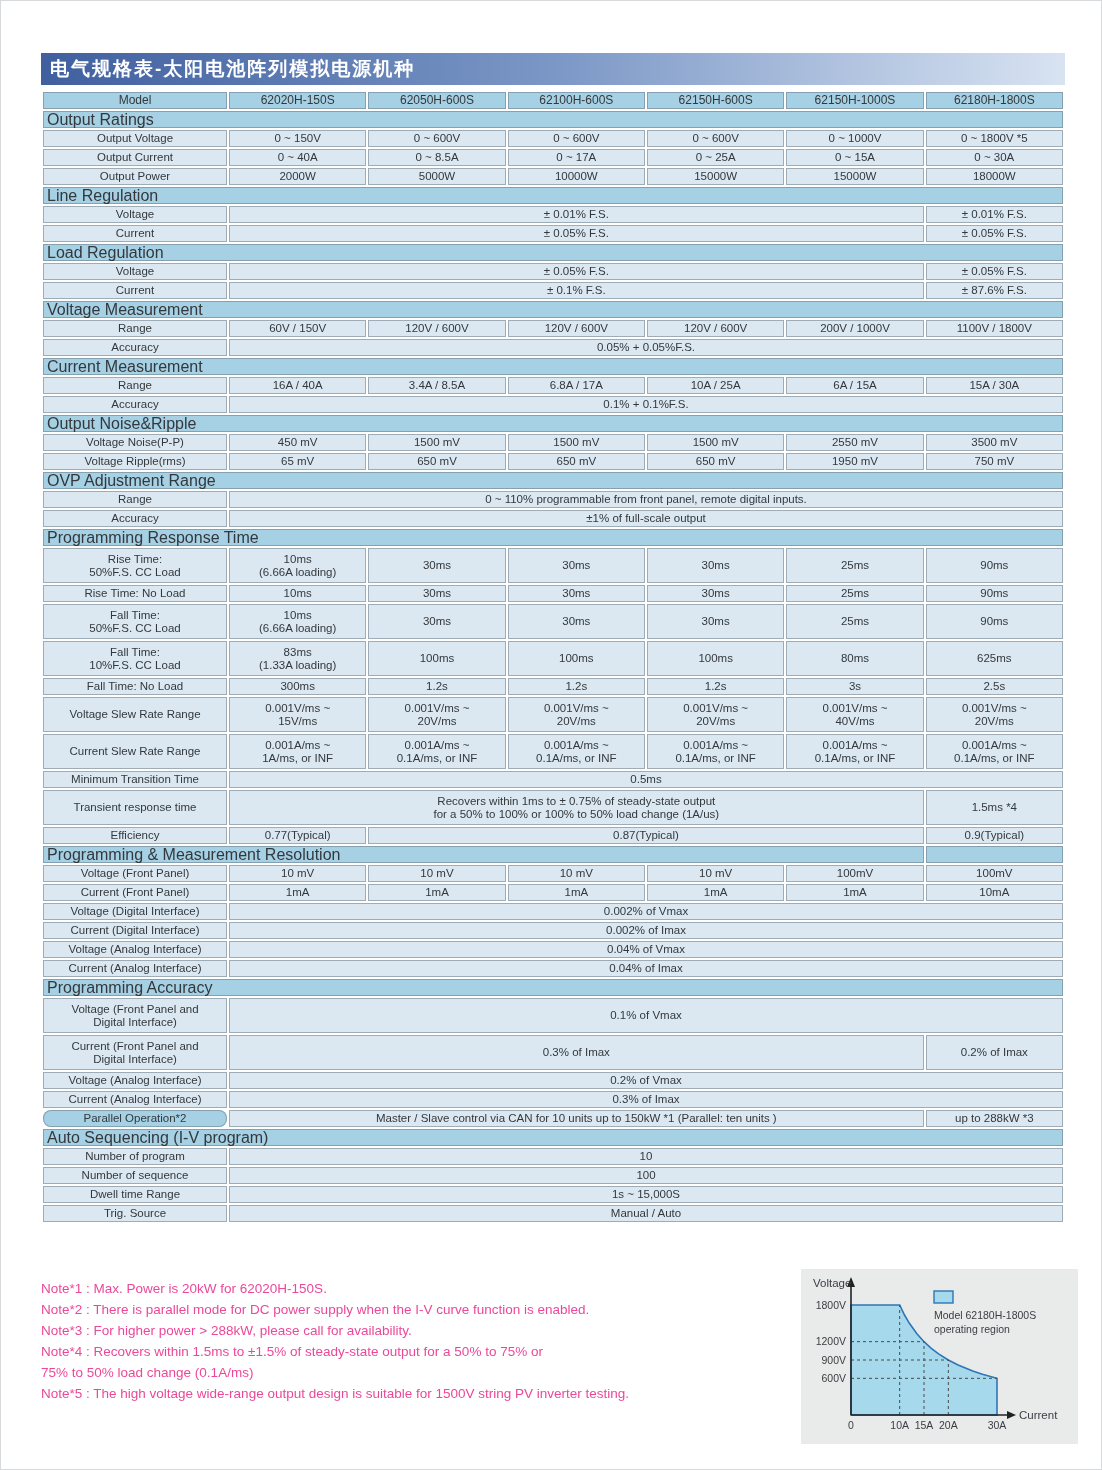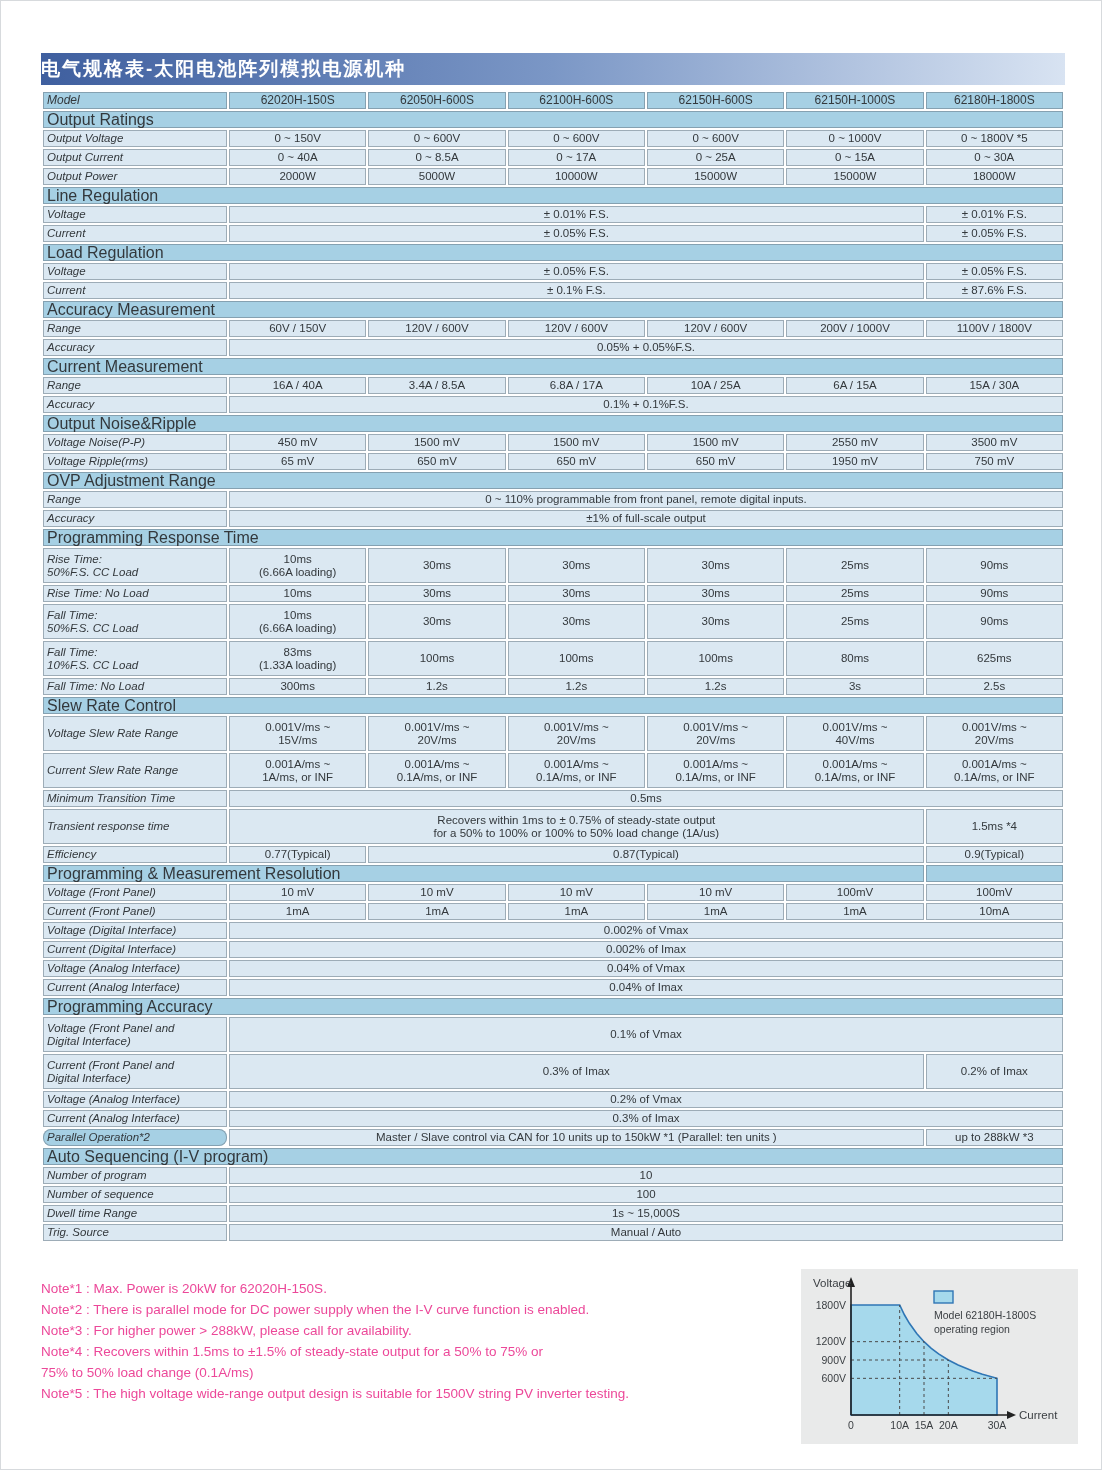--- a/index.html
+++ b/index.html
@@ -3,38 +3,38 @@
 <meta charset="utf-8">
 <style>
   html,body{margin:0;padding:0;background:#ffffff;}
   body{width:1102px;height:1470px;font-family:"Liberation Sans","DejaVu Sans",sans-serif;}
   .page{position:relative;width:1100px;height:1468px;border:1px solid #d7dadd;background:#fff;box-sizing:content-box;overflow:hidden;}
 
   .title-bar{
     position:absolute;left:40px;top:52px;width:1024px;height:32px;
     background:linear-gradient(90deg,var(--title-grad-start) 0%, #7b97c6 50%, var(--title-grad-end) 100%);
     color:#ffffff;font-size:19px;font-weight:bold;line-height:32px;
-    box-sizing:border-box;letter-spacing:2px;
+    padding-left:9px;box-sizing:border-box;letter-spacing:2px;
   }
 
   table.spec{
     position:absolute;left:40px;top:89px;width:1024px;
     border-collapse:separate;border-spacing:2px;table-layout:fixed;
     background:#ffffff;
   }
   table.spec td{
     box-shadow:inset 0 0 0 1px rgba(105,122,134,.55);
     color:#33383c;vertical-align:middle;
     padding:0 4px;white-space:pre-line;line-height:13px;
     overflow:hidden;
   }
   table.spec tr{height:17px;}
   table.spec tr.tall{height:35px;}
   td.value{background:var(--cell-bg);text-align:center;font-size:11.5px;}
-  td.label{background:var(--cell-bg);text-align:left;font-size:11.5px;padding-left:6px;font-style:italic;}
+  td.label{background:var(--cell-bg);text-align:center;font-size:11.5px;padding-left:6px;}
   td.section{background:var(--section-bg);text-align:left;font-size:16px;padding-left:6px;color:#2e3539;}
   td.head{background:var(--section-bg);font-size:12px;}
   td.section-label{background:var(--section-bg);border-radius:8px;}
 
   .notes{position:absolute;left:40px;top:1277px;width:740px;font-size:13.5px;line-height:21px;color:#ec4899;}
   .notes div{white-space:nowrap;}
 
   .chart-panel{position:absolute;left:800px;top:1268px;width:277px;height:175px;background:var(--panel-bg);}
   .chart-panel svg{display:block;}
   .chart-panel text{font-family:"Liberation Sans","DejaVu Sans",sans-serif;fill:#3a3e42;}
@@ -116,21 +116,21 @@
           <td class="label">Voltage</td>
           <td class="value" colspan="5">± 0.05% F.S.</td>
           <td class="value">± 0.05% F.S.</td>
         </tr>
         <tr>
           <td class="label">Current</td>
           <td class="value" colspan="5">± 0.1% F.S.</td>
           <td class="value">± 87.6% F.S.</td>
         </tr>
         <tr>
-          <td class="section" colspan="7">Accuracy Measurement</td>
+          <td class="section" colspan="7">Voltage Measurement</td>
         </tr>
         <tr>
           <td class="label">Range</td>
           <td class="value">60V / 150V</td>
           <td class="value">120V / 600V</td>
           <td class="value">120V / 600V</td>
           <td class="value">120V / 600V</td>
           <td class="value">200V / 1000V</td>
           <td class="value">1100V / 1800V</td>
         </tr>
@@ -232,23 +232,20 @@
           <td class="value">625ms</td>
         </tr>
         <tr>
           <td class="label">Fall Time: No Load</td>
           <td class="value">300ms</td>
           <td class="value">1.2s</td>
           <td class="value">1.2s</td>
           <td class="value">1.2s</td>
           <td class="value">3s</td>
           <td class="value">2.5s</td>
-        </tr>
-        <tr>
-          <td class="section" colspan="7">Slew Rate Control</td>
         </tr>
         <tr class="tall">
           <td class="label">Voltage Slew Rate Range</td>
           <td class="value">0.001V/ms ~
 15V/ms</td>
           <td class="value">0.001V/ms ~
 20V/ms</td>
           <td class="value">0.001V/ms ~
 20V/ms</td>
           <td class="value">0.001V/ms ~

